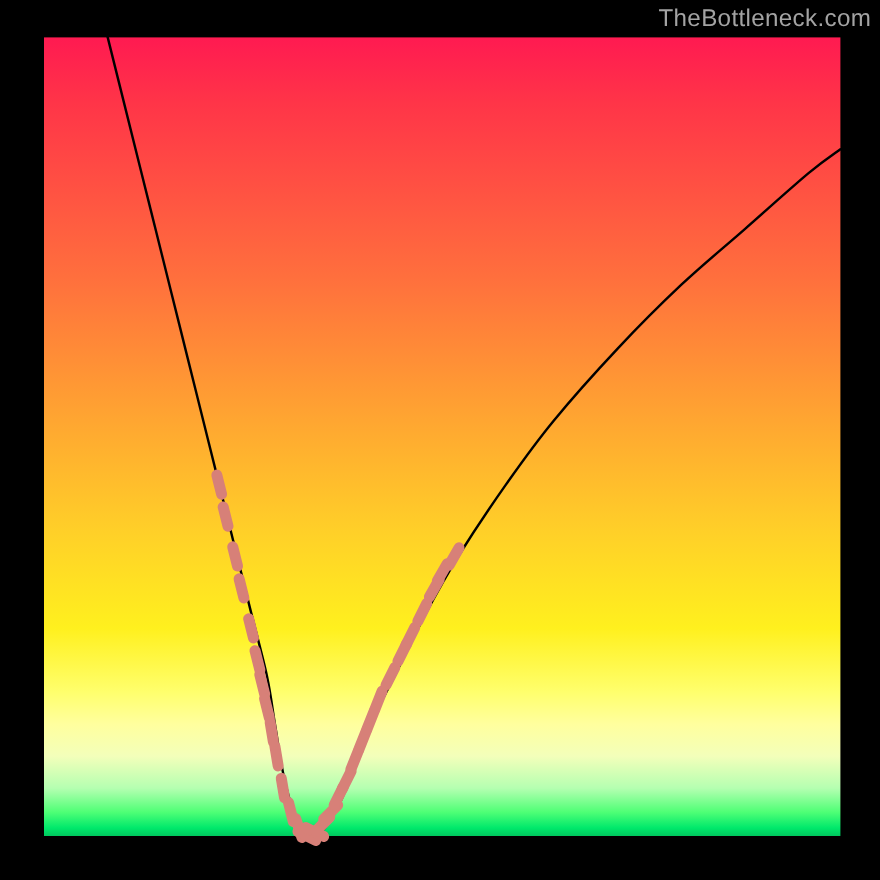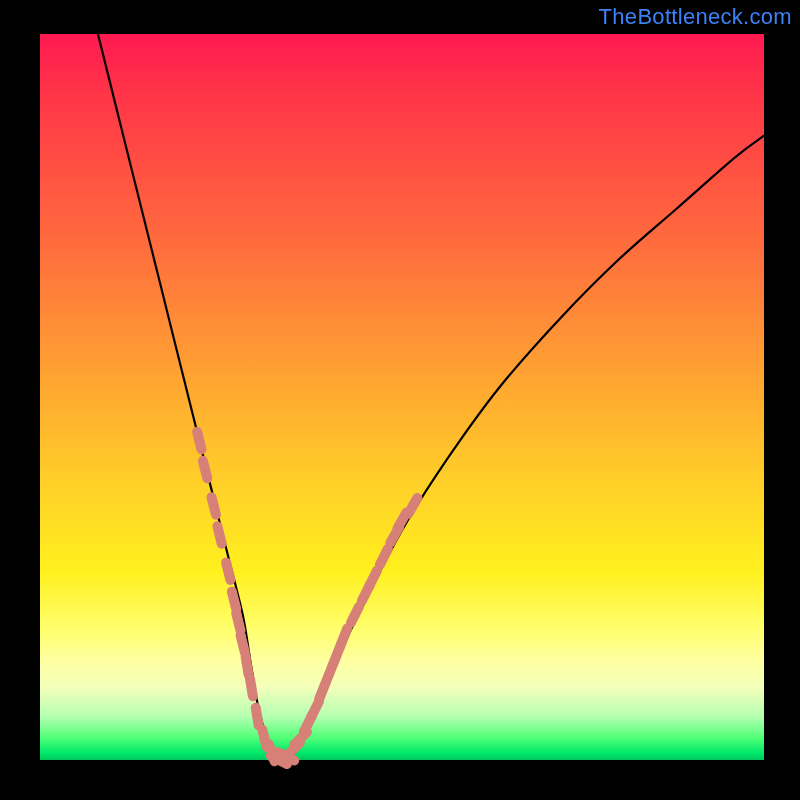--- a/index.html
+++ b/index.html
@@ -40,21 +40,21 @@
       #b5ffb1 94%,
       #4fff76 97%,
       #00e86b 99%,
       #00c85e 100%
     );
   }
   .watermark {
     position: absolute;
     top: 4px;
     right: 8px;
-    color: #3b82f6;
+    color: #a3a3a3;
     font-size: 22px;
     font-weight: 500;
     letter-spacing: 0.3px;
     user-select: none;
   }
   svg.curve {
     position: absolute;
     left: 0;
     top: 0;
     width: 724px;

